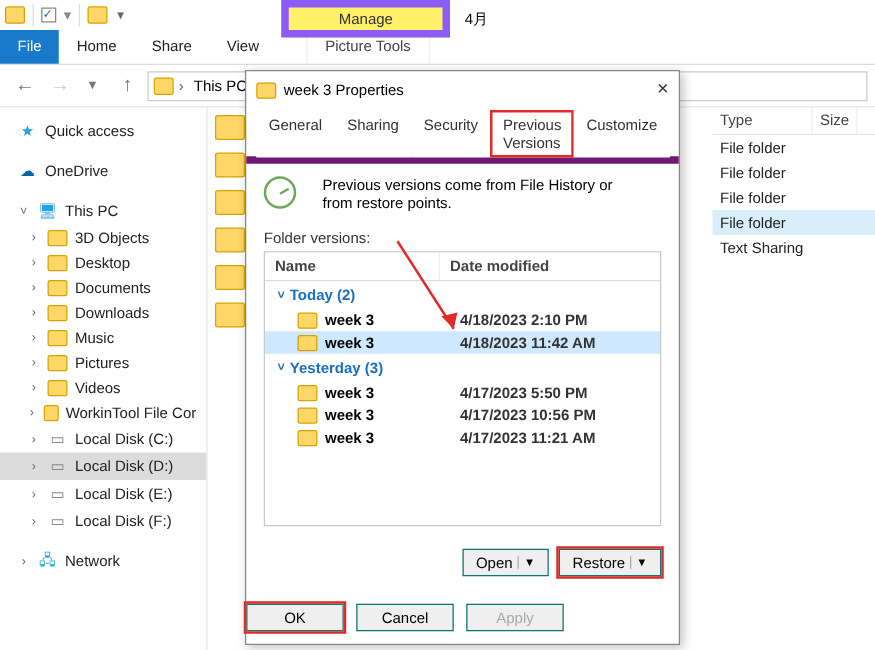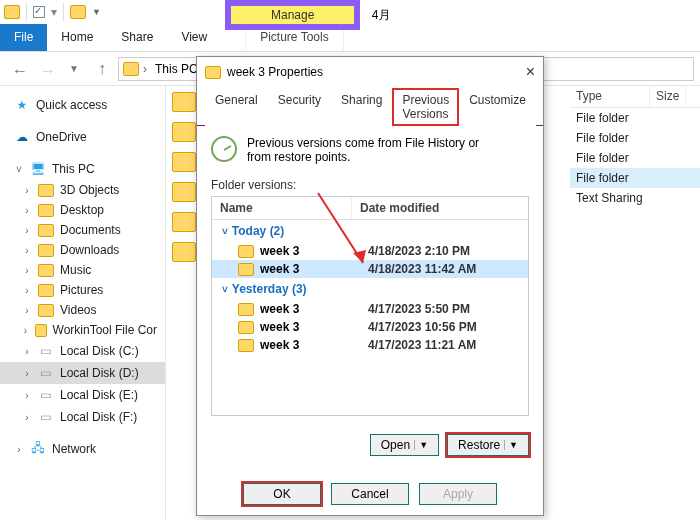--- a/index.html
+++ b/index.html
@@ -53,44 +53,44 @@
   .rightcols .col { padding:3px 6px; color:#444; border-right:1px solid #eee; }
   .rightlist { position:absolute; right:0; top:22px; width:130px; }
   .rightlist .row { padding:3px 6px; color:#222; }
   .rightlist .row.sel { background:#d8eefb; }
 
   
   .dlg { position:absolute; left:196px; top:56px; width:348px; height:460px; background:#fff; border:1px solid #888; box-shadow:2px 2px 8px rgba(0,0,0,.25); }
   .dlg .dtitle { height:30px; display:flex; align-items:center; padding:0 8px; }
   .dlg .dtitle .ico { width:16px; height:13px; background:#FFD768; border:1px solid #D7A300; border-radius:2px; margin-right:6px; }
   .dlg .dtitle .close { margin-left:auto; font-size:16px; color:#333; }
-  .dlg .tabstrip { display:flex; padding:0 8px; border-bottom:1px solid #701a75; gap:0; }
+  .dlg .tabstrip { display:flex; padding:0 8px; border-bottom:6px solid #701a75; gap:0; }
   .dlg .tabstrip .dtab { padding:4px 9px; border:1px solid transparent; border-bottom:none; color:#333; position:relative; top:1px; background:#fff;}
   .dlg .tabstrip .dtab.active { border-color:#ccc; background:#fff; }
   .dlg .tabstrip .dtab.hl { border:2px solid #E12A2A; padding:3px 8px; }
   .dlg .panel { padding:10px 14px; }
-  .dlg .hint { display:flex; gap:10px; align-items:flex-start; margin-bottom:14px; }
+  .dlg .hint { display:flex; gap:21px; align-items:flex-start; margin-bottom:14px; }
   .dlg .hint .clock { width:26px; height:26px; border:2px solid #6ea85a; border-radius:50%; position:relative; }
   .dlg .hint .clock::after{content:"";position:absolute;left:50%;top:50%;width:8px;height:2px;background:#6ea85a;transform-origin:left;transform:rotate(-30deg);}
   .dlg .label { color:#333; margin-bottom:4px; }
   .verlist { border:1px solid #c9c9c9; height:220px; background:#fff; overflow:hidden;font-weight:bold; }
   .verlist .hdr { display:flex; border-bottom:1px solid #ddd; background:#fff; }
   .verlist .hdr .c { padding:4px 8px; color:#444; }
   .verlist .hdr .c.name{ width:140px; border-right:1px solid #eee;}
   .verlist .grp { padding:4px 10px; color:#1a6fbf; display:flex; align-items:center; gap:4px;}
   .verlist .row { display:flex; padding:2px 0 2px 26px; align-items:center; }
   .verlist .row.sel { background:#cde8ff; }
   .verlist .row .fico { width:16px; height:13px; background:#FFD768; border:1px solid #D7A300; border-radius:2px; margin-right:6px;}
   .verlist .row .n { width:108px; }
   .verlist .row .d { color:#333; }
   .dlg .midbtns { display:flex; justify-content:flex-end; gap:8px; padding:8px 14px 0; }
   .sbtn { height:22px; border:1px solid #0f766e; background:#efefef; padding:0 10px; display:inline-flex; align-items:center; gap:4px; }
   .sbtn .dd { border-left:1px solid #aaa; padding-left:4px; font-size:9px;}
   .sbtn.hl { outline:2px solid #E12A2A; outline-offset:0; }
-  .dlg .bot { position:absolute; bottom:10px; left:0; right:0; display:flex; justify-content:center; gap:10px; }
+  .dlg .bot { position:absolute; bottom:10px; left:0; right:0; display:flex; gap:10px; }
   .bot .sbtn { width:78px; justify-content:center; }
   .bot .sbtn.disabled { color:#aaa; }
 
   
   .arrow { position:absolute; left:308px; top:188px; width:70px; height:90px; pointer-events:none; }
 </style>
 </head>
 <body>
 
 <div class="titlebar">
@@ -242,22 +242,22 @@
 </div>
 
 <div class="dlg">
   <div class="dtitle">
     <span class="ico"></span>
     <span>week 3 Properties</span>
     <span class="close">×</span>
   </div>
   <div class="tabstrip">
     <div class="dtab">General</div>
+    <div class="dtab">Sharing</div>
     <div class="dtab">Security</div>
-    <div class="dtab">Sharing</div>
     <div class="dtab active hl">Previous Versions</div>
     <div class="dtab">Customize</div>
   </div>
   <div class="panel">
     <div class="hint">
       <div class="clock"></div>
       <div style="max-width:250px">Previous versions come from File History or from restore points.</div>
     </div>
     <div class="label">Folder versions:</div>
     <div class="verlist">

